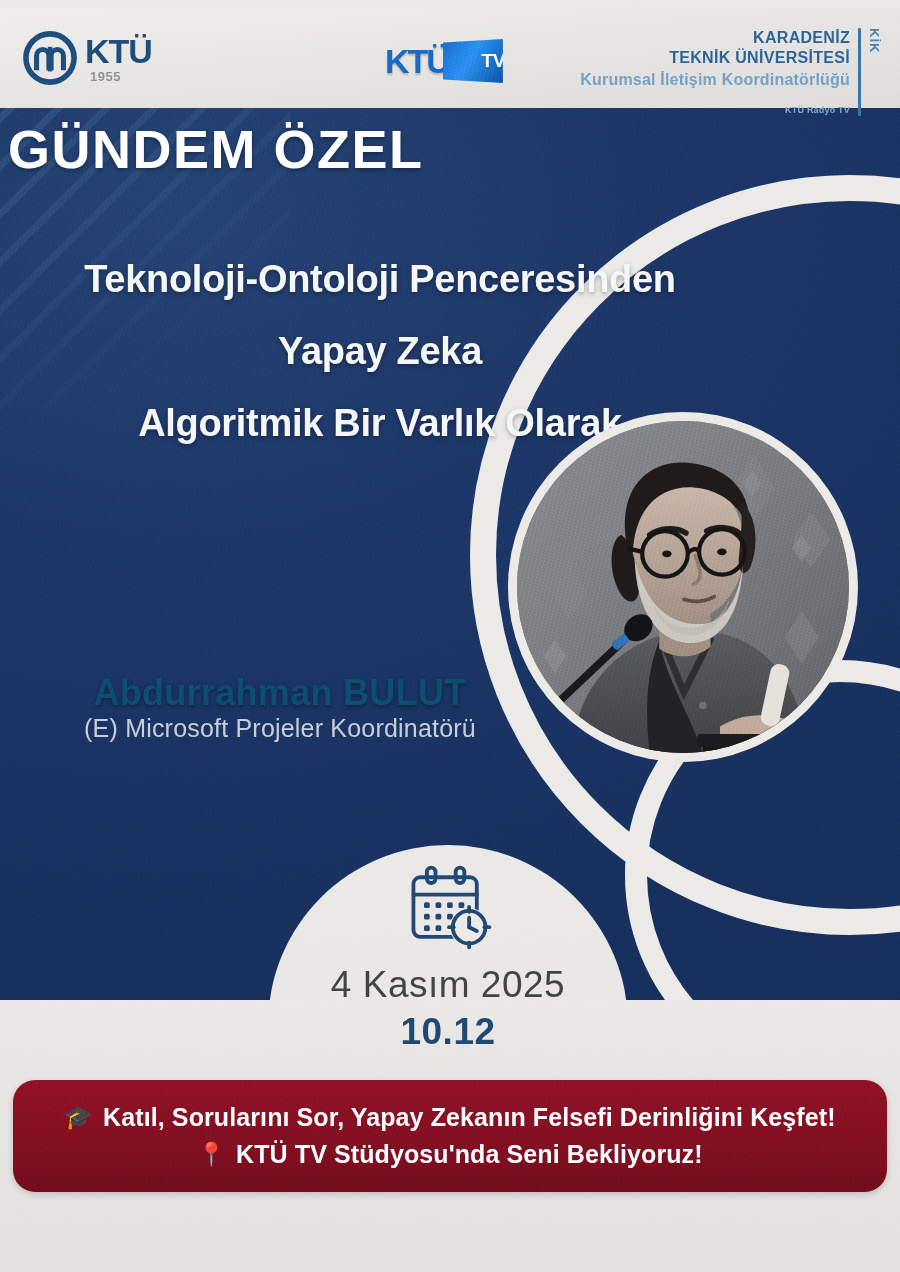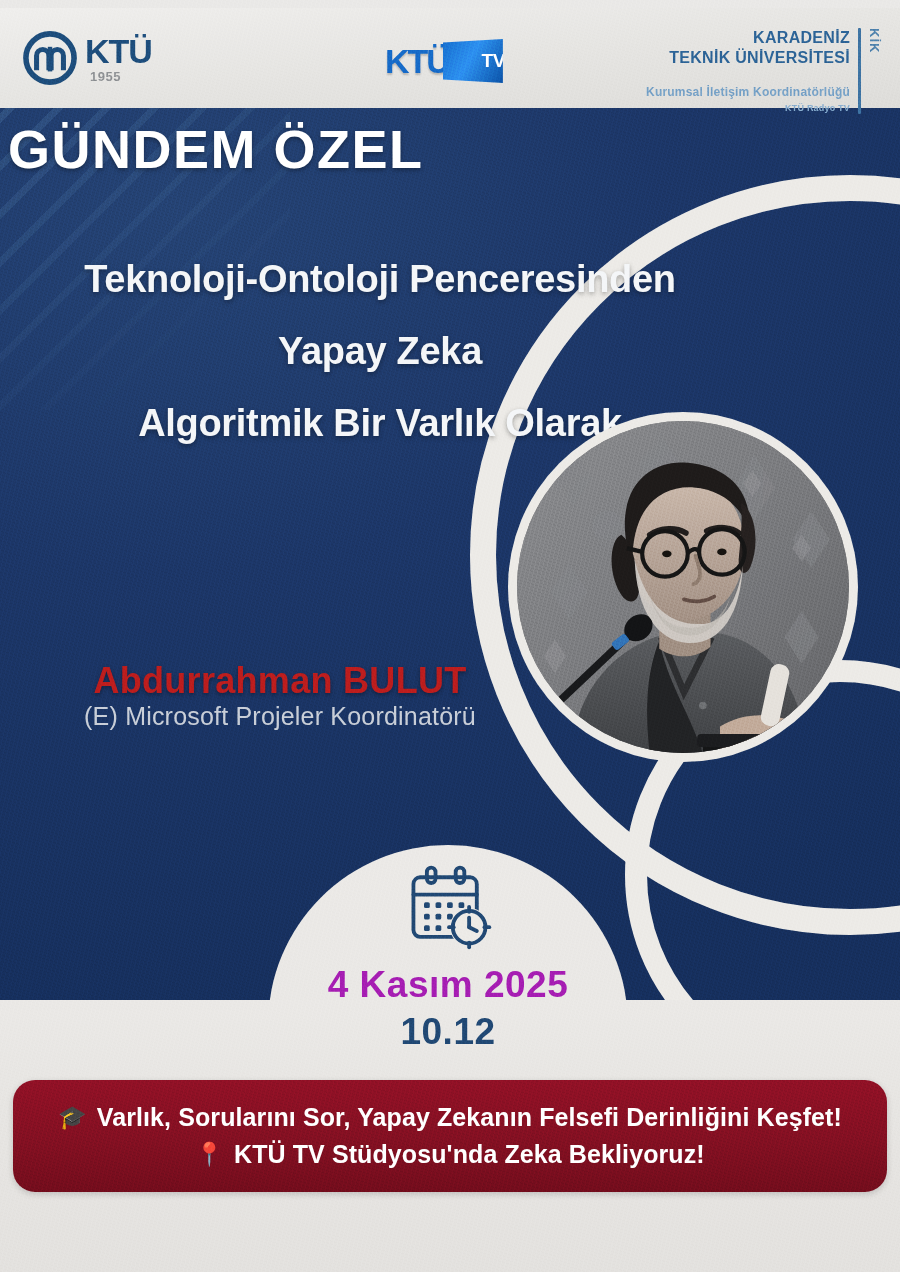--- a/index.html
+++ b/index.html
@@ -94,26 +94,26 @@
     position: absolute;
     right: 18px; top: 20px;
     display: flex; align-items: stretch; gap: 6px;
   }
   .kik-lines { text-align: right; padding-right: 2px;}
   .kik-lines .l1, .kik-lines .l2 {
     font-size: 16px; font-weight: 700; color:#2a5f92;
     letter-spacing: .3px; line-height: 1.22;
   }
   .kik-lines .l3 {
-    font-size: 12px; font-weight: 700; color:#6f9cc4;
-    letter-spacing:.2px; margin-top: 18px; line-height:1.2;
+    font-size: 16px; font-weight: 700; color:#6f9cc4;
+    letter-spacing:.2px; margin-top: 3px; line-height:1.2;
   }
   .kik-lines .l4 {
     font-size: 9px; font-weight: 700; color:#82a9cd;
-    letter-spacing:.2px; margin-top: 4px; line-height:1.2;
+    letter-spacing:.2px; margin-top: 16px; line-height:1.2;
   }
   .kik-bar {
     width: 3px; background:#3b6f9f; border-radius:1px;
   }
   .kik-vert {
     writing-mode: vertical-rl;
     font-size: 13px; font-weight: 800; color:#4a7ca9;
     letter-spacing: 1px;
     display:flex; align-items:center;
   }
@@ -204,23 +204,24 @@
 
   
   .speaker {
     position: absolute;
     left: 30px; top: 660px;
     width: 500px;
     text-align: center;
     z-index: 14;
   }
   .speaker .name {
-    font-size: 36px; font-weight: 700; color:#b91c1c;
+    font-size: 36px; font-weight: 700; color:#0c4a6e;
     letter-spacing: .3px;
     text-shadow: 0 2px 4px rgba(0,0,0,.35);
+    margin-top: 12px;
   }
   .speaker .role {
     font-size: 25px; font-weight: 400; color:#c6ccd6;
     letter-spacing: .2px;
   }
 
   
   .bottom-white {
     position: absolute;
     left: 0; top: 1000px;
@@ -241,22 +242,22 @@
   .datetime {
     position: absolute;
     left: 268px; top: 860px;
     width: 360px;
     text-align: center;
     z-index: 20;
     color: #1f456f;
   }
   .cal-icon { width: 96px; height: 96px; margin: 0 auto 8px; display:block; }
   .date-line {
-    font-size: 37px; font-weight: 700; letter-spacing: .5px;
-    color:#a21caf;
+    font-size: 37px; font-weight: 400; letter-spacing: .5px;
+    color:#404040;
   }
   .time-line {
     margin-top: 5px;
     font-size: 37px; font-weight: 700; letter-spacing: .5px;
     color:#1f456f;
   }
 
   
   .cta {
     position: absolute;
@@ -470,22 +471,22 @@
         </g>
       </svg>
     </span>
     <div class="date-line">4 Kasım 2025</div>
     <div class="time-line">10.12</div>
   </div>
 
   <div class="cta">
     <div class="cta-row">
       <span class="emoji">🎓</span>
-      <span>Varlık, Sorularını Sor, Yapay Zekanın Felsefi Derinliğini Keşfet!</span>
+      <span>Katıl, Sorularını Sor, Yapay Zekanın Felsefi Derinliğini Keşfet!</span>
     </div>
     <div class="cta-row line2-pad">
       <span class="emoji">📍</span>
-      <span>KTÜ TV Stüdyosu'nda Zeka Bekliyoruz!</span>
+      <span>KTÜ TV Stüdyosu'nda Seni Bekliyoruz!</span>
     </div>
   </div>
 
   <div class="paper-texture"></div>
 </div>
 
 </body></html>

